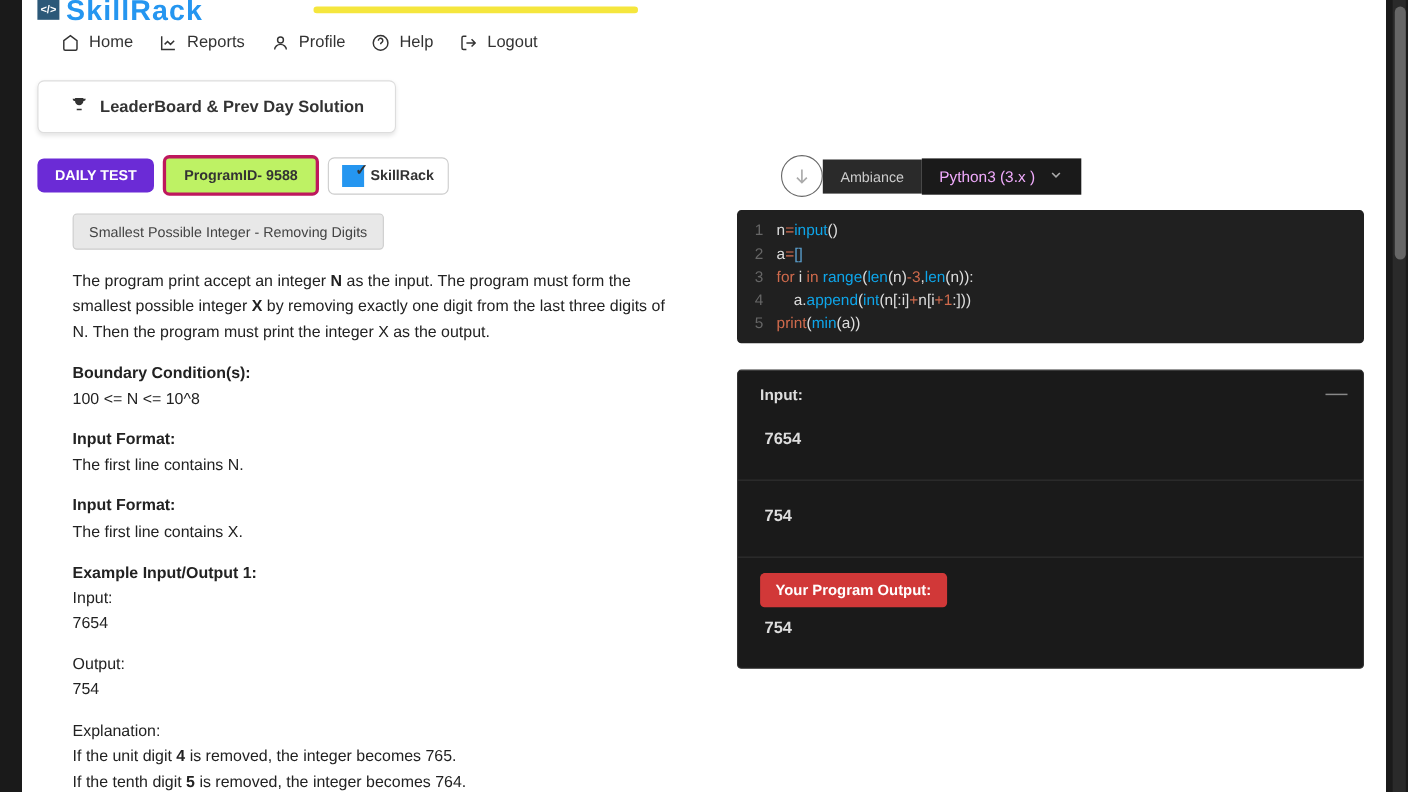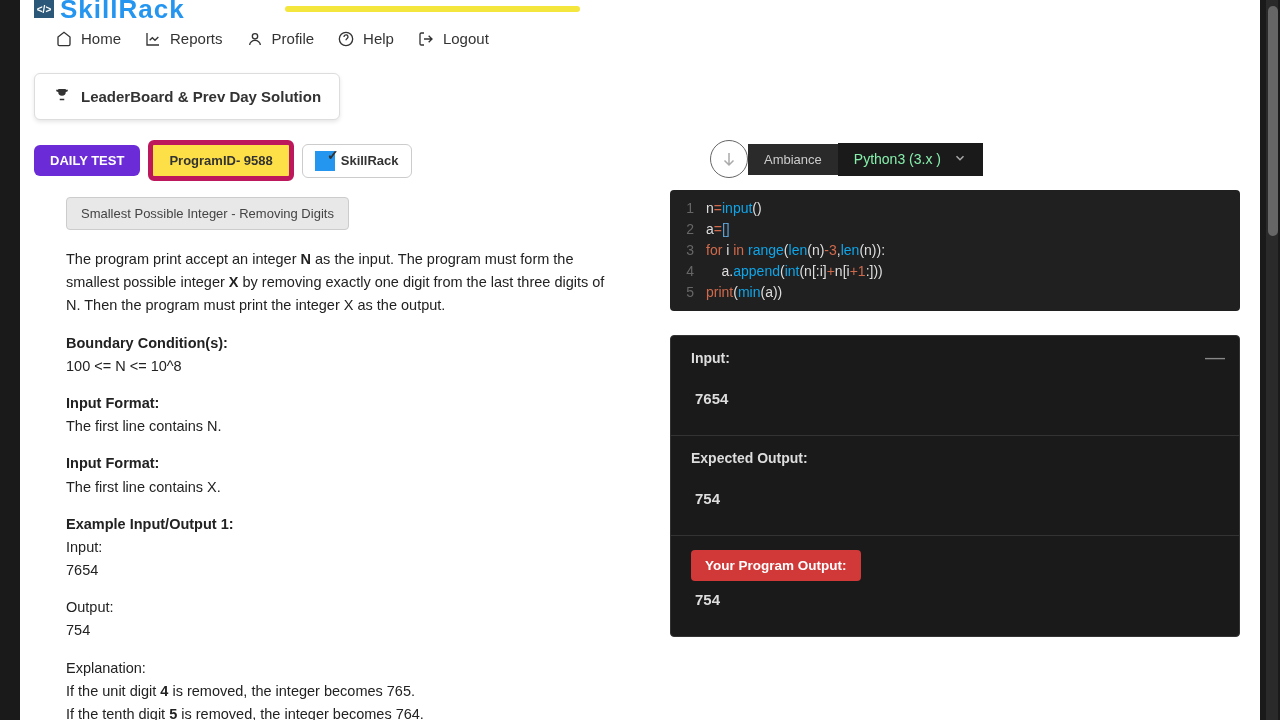--- a/index.html
+++ b/index.html
@@ -9,46 +9,46 @@
 .topbar { display: flex; align-items: center; padding: 0 14px; height: 18px; background: #fff; }
 .logo { display: flex; align-items: center; gap: 6px; }
 .logo-icon { width: 20px; height: 18px; background: #2b5878; display: inline-flex; align-items: center; justify-content: center; color: #fff; font-size: 10px; font-weight: bold; }
 .logo-text { font-size: 26px; font-weight: 700; color: #2596f0; letter-spacing: 1px; }
 .yellow-bar { background: #f5e63d; height: 6px; width: 295px; border-radius: 3px; margin-left: 100px; }
 
 .nav { display: flex; gap: 24px; padding: 12px 36px; background: #fff; }
 .nav-item { display: flex; align-items: center; gap: 9px; color: #333; font-size: 15px; cursor: pointer; }
 .nav-icon { width: 16px; height: 16px; display: inline-flex; align-items: center; justify-content: center; }
 
-.leaderboard-btn { margin: 14px 0 0 14px; background: #fff; border: 1px solid #ddd; border-radius: 6px; padding: 12px 18px; display: inline-flex; align-items: center; gap: 10px; font-size: 15px; font-weight: 600; color: #333; cursor: pointer; box-shadow: 0 2px 4px rgba(0,0,0,0.1); }
+.leaderboard-btn { margin: 14px 0 0 14px; background: #fff; border: 1px solid #ddd; border-radius: 6px; padding: 12px 28px; display: inline-flex; align-items: center; gap: 10px; font-size: 15px; font-weight: 600; color: #333; cursor: pointer; box-shadow: 0 2px 4px rgba(0,0,0,0.1); }
 
 .content { display: flex; padding: 20px 0 0 0; gap: 20px; }
 .left-panel { flex: 0 0 620px; padding: 0 0 0 14px; }
 .right-panel { flex: 1; padding: 0 20px 0 10px; }
 
 .badges { display: flex; gap: 8px; align-items: center; margin-bottom: 12px; }
 .badge { padding: 8px 16px; border-radius: 6px; font-size: 13px; font-weight: 600; display: inline-flex; align-items: center; gap: 6px; }
 .badge-purple { background: #6b2bd6; color: #fff; }
-.badge-white { background: #fde047; border: 5px solid #be185d; color: #333; }
+.badge-white { background: #bef264; border: 3px solid #be185d; color: #333; }
 .badge-sr { background: #fff; border: 1px solid #ccc; color: #333; padding: 6px 12px; }
 .sr-icon { width: 20px; height: 20px; background: #2596f0; display: inline-block; position: relative; }
 .sr-check { position: absolute; top: -4px; right: -4px; color: #333; font-size: 14px; }
 
 .title-badge { background: #e8e8e8; border: 1px solid #ccc; border-radius: 4px; padding: 8px 14px; font-size: 13px; color: #444; display: inline-block; margin: 4px 0 18px 32px; }
 
 .problem-text { color: #222; font-size: 14.5px; line-height: 1.6; padding: 0 32px; }
 .problem-text p { margin-bottom: 14px; }
 .problem-text strong { font-weight: 700; }
 .section-title { font-weight: 700; margin-top: 6px; }
 
 .editor-controls { display: flex; align-items: center; margin-bottom: 12px; padding-left: 40px; }
 .scroll-btn { width: 38px; height: 38px; border-radius: 50%; border: 1.5px solid #666; background: transparent; display: flex; align-items: center; justify-content: center; cursor: pointer; }
 .scroll-btn svg { stroke: #aaa; }
 .theme-label { background: #2a2a2a; color: #ccc; padding: 8px 16px; font-size: 13px; }
-.lang-select { background: #1a1a1a; color: #86efac; padding: 8px 16px; font-size: 14px; display: flex; align-items: center; gap: 12px; cursor: pointer; }
+.lang-select { background: #1a1a1a; color: #f0abfc; padding: 8px 16px; font-size: 14px; display: flex; align-items: center; gap: 12px; cursor: pointer; }
 
 .code-editor { background: #202020; border-radius: 4px; padding: 8px 0; font-family: 'Consolas', monospace; font-size: 14px; line-height: 1.5; }
 .code-line { display: flex; }
 .line-num { width: 36px; text-align: right; padding-right: 12px; color: #666; user-select: none; }
 .code-content { flex: 1; white-space: pre; }
 .kw { color: #cf6a4c; }
 .fn { color: #0ea5e9; }
 .num { color: #cf6a4c; }
 .var { color: #ddd; }
 .op { color: #cf6a4c; }
@@ -222,21 +222,20 @@
       </div>
 
       <div class="output-panel">
         <span class="collapse-btn">—</span>
         <div class="output-section">
           <div class="output-label">Input:</div>
           <div class="output-value">7654</div>
         </div>
         <div class="output-divider"></div>
         <div class="output-section">
-          <div class="output-label">Expected Output:</div>
           <div class="output-value">754</div>
         </div>
         <div class="output-divider"></div>
         <div class="output-section">
           <span class="your-output-badge">Your Program Output:</span>
           <div class="output-value">754</div>
         </div>
       </div>
     </div>
   </div>

